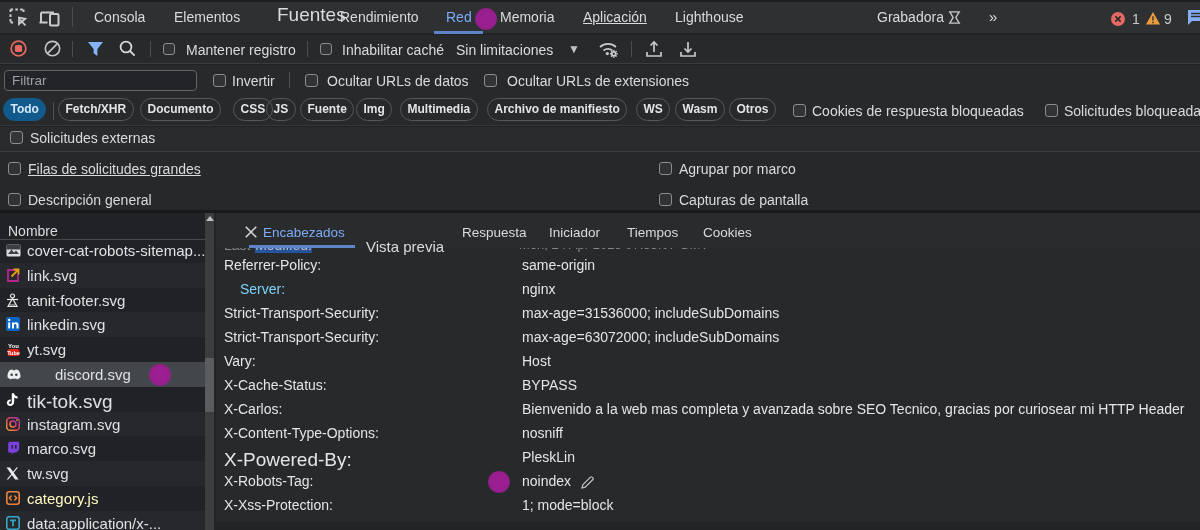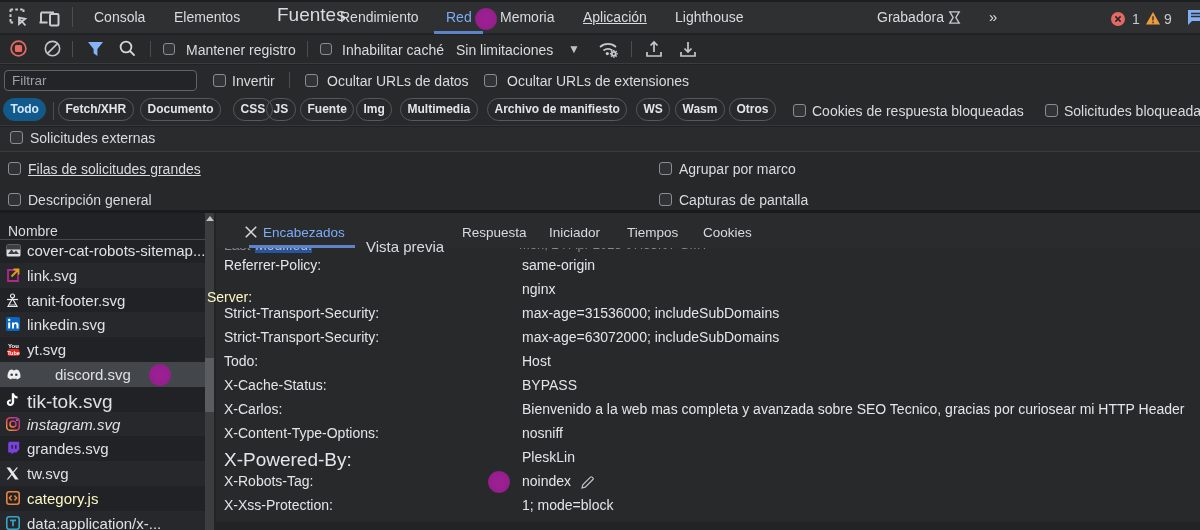--- a/index.html
+++ b/index.html
@@ -214,27 +214,27 @@
           <linearGradient id="igg" x1="0" y1="1" x2="1" y2="0">
             <stop offset="0" stop-color="#f7a23b"></stop>
             <stop offset="0.5" stop-color="#e94057"></stop>
             <stop offset="1" stop-color="#9b36b7"></stop>
           </linearGradient>
         </defs>
         <rect x="0.7" y="0.7" width="12.6" height="12.6" rx="3.6" fill="none" stroke="url(#igg)" stroke-width="1.5"></rect>
         <circle cx="7" cy="7" r="3" fill="none" stroke="url(#igg)" stroke-width="1.5"></circle>
         <circle cx="11" cy="3.1" r="0.9" fill="#e8a13c"></circle>
       </svg></div>
-    <div style="position:absolute;left:27px;top:202.60000000000002px;font-size:15px;color:#dee0e3;white-space:nowrap;font-style:italic;">instagram.svg</div>
+    <div style="position:absolute;left:27px;top:202.60000000000002px;font-size:15px;color:#dee0e3;white-space:nowrap;">instagram.svg</div>
     <div style="position:absolute;left:0;top:223.39999999999998px;width:205px;height:24.8px;background:transparent;"></div>
     <div style="position:absolute;left:6px;top:228.39999999999998px;width:16px;height:15px;"><svg width="14" height="14" viewBox="0 0 14 14">
         <path d="M3 0.8 H13.2 V8.6 L10.4 11.4 H7.6 L5.6 13.4 V11.4 H2.2 V2.4 Z" fill="#7b41e0"></path>
         <path d="M6.2 4 V7.8 M9.8 4 V7.8" stroke="#24262a" stroke-width="1.5"></path>
       </svg></div>
-    <div style="position:absolute;left:27px;top:227.39999999999998px;font-size:15px;color:#dee0e3;white-space:nowrap;">grandes.svg</div>
+    <div style="position:absolute;left:27px;top:227.39999999999998px;font-size:15px;color:#dee0e3;white-space:nowrap;">marco.svg</div>
     <div style="position:absolute;left:0;top:248.20000000000005px;width:205px;height:24.8px;background:#27282b;"></div>
     <div style="position:absolute;left:6px;top:253.20000000000005px;width:16px;height:15px;"><svg width="13" height="13" viewBox="0 0 13 13">
         <path d="M0.5 0.5 L5.2 7 L0.7 12.5 H2.2 L5.9 8 L9.1 12.5 H12.7 L7.7 5.7 L12 0.5 H10.5 L7 4.8 L4 0.5 Z" fill="#e8eaed"></path>
       </svg></div>
     <div style="position:absolute;left:27px;top:252.20000000000005px;font-size:15px;color:#dee0e3;white-space:nowrap;">tw.svg</div>
     <div style="position:absolute;left:0;top:273px;width:205px;height:24.8px;background:transparent;"></div>
     <div style="position:absolute;left:6px;top:278px;width:16px;height:15px;"><svg width="14" height="14" viewBox="0 0 14 14">
         <rect x="0.8" y="0.8" width="12.4" height="12.4" rx="2.4" fill="none" stroke="#e8823c" stroke-width="1.6"></rect>
         <path d="M5.6 4.6 L3.4 7 L5.6 9.4 M8.4 4.6 L10.6 7 L8.4 9.4" fill="none" stroke="#e8823c" stroke-width="1.5"></path>
       </svg></div>
@@ -268,27 +268,27 @@
 <div class="txt" style="left:703px;top:225px;font-size:13.5px;">Cookies</div>
 <div class="abs" style="left:249px;top:245px;width:106px;height:3px;background:#5d83c9;"></div>
 
 <div class="abs" style="left:216px;top:248px;width:984px;height:6px;overflow:hidden;">
   <div class="txt" style="left:8px;top:-11px;font-size:14px;color:#85888c;">Last-<span style="background:#27549c;color:#b9bec4;">Modified:</span></div>
   <div class="txt" style="left:303px;top:-11px;font-size:13px;color:#85888c;">Mon, 24 Apr 2023 07:53:07 GMT</div>
 </div>
 <div id="headers">
     <div class="txt" style="left:224px;top:257px;font-size:14px;color:#e3e5e8;">Referrer-Policy:</div>
     <div class="txt" style="left:522px;top:257px;font-size:14px;color:#e3e5e8;">same-origin</div>
-    <div class="txt" style="left:207px;top:281px;font-size:14px;color:#fef9c3;margin-top:8px;">Server:</div>
+    <div class="txt" style="left:240px;top:281px;font-size:14px;color:#7dd3fc;">Server:</div>
     <div class="txt" style="left:522px;top:281px;font-size:14px;color:#e3e5e8;">nginx</div>
     <div class="txt" style="left:224px;top:305px;font-size:14px;color:#e3e5e8;">Strict-Transport-Security:</div>
     <div class="txt" style="left:522px;top:305px;font-size:14px;color:#e3e5e8;">max-age=31536000; includeSubDomains</div>
     <div class="txt" style="left:224px;top:329px;font-size:14px;color:#e3e5e8;">Strict-Transport-Security:</div>
     <div class="txt" style="left:522px;top:329px;font-size:14px;color:#e3e5e8;">max-age=63072000; includeSubDomains</div>
-    <div class="txt" style="left:224px;top:353px;font-size:14px;color:#e3e5e8;">Todo:</div>
+    <div class="txt" style="left:224px;top:353px;font-size:14px;color:#e3e5e8;">Vary:</div>
     <div class="txt" style="left:522px;top:353px;font-size:14px;color:#e3e5e8;">Host</div>
     <div class="txt" style="left:224px;top:377px;font-size:14px;color:#e3e5e8;">X-Cache-Status:</div>
     <div class="txt" style="left:522px;top:377px;font-size:14px;color:#e3e5e8;">BYPASS</div>
     <div class="txt" style="left:224px;top:401px;font-size:14px;color:#e3e5e8;">X-Carlos:</div>
     <div class="txt" style="left:522px;top:401px;font-size:14px;color:#e3e5e8;">Bienvenido a la web mas completa y avanzada sobre SEO Tecnico, gracias por curiosear mi HTTP Header</div>
     <div class="txt" style="left:224px;top:425px;font-size:14px;color:#e3e5e8;">X-Content-Type-Options:</div>
     <div class="txt" style="left:522px;top:425px;font-size:14px;color:#e3e5e8;">nosniff</div>
     <div class="txt" style="left:224px;top:449px;font-size:19px;color:#e3e5e8;">X-Powered-By:</div>
     <div class="txt" style="left:522px;top:449px;font-size:14px;color:#e3e5e8;">PleskLin</div>
     <div class="txt" style="left:224px;top:473px;font-size:14px;color:#e3e5e8;">X-Robots-Tag:</div>

